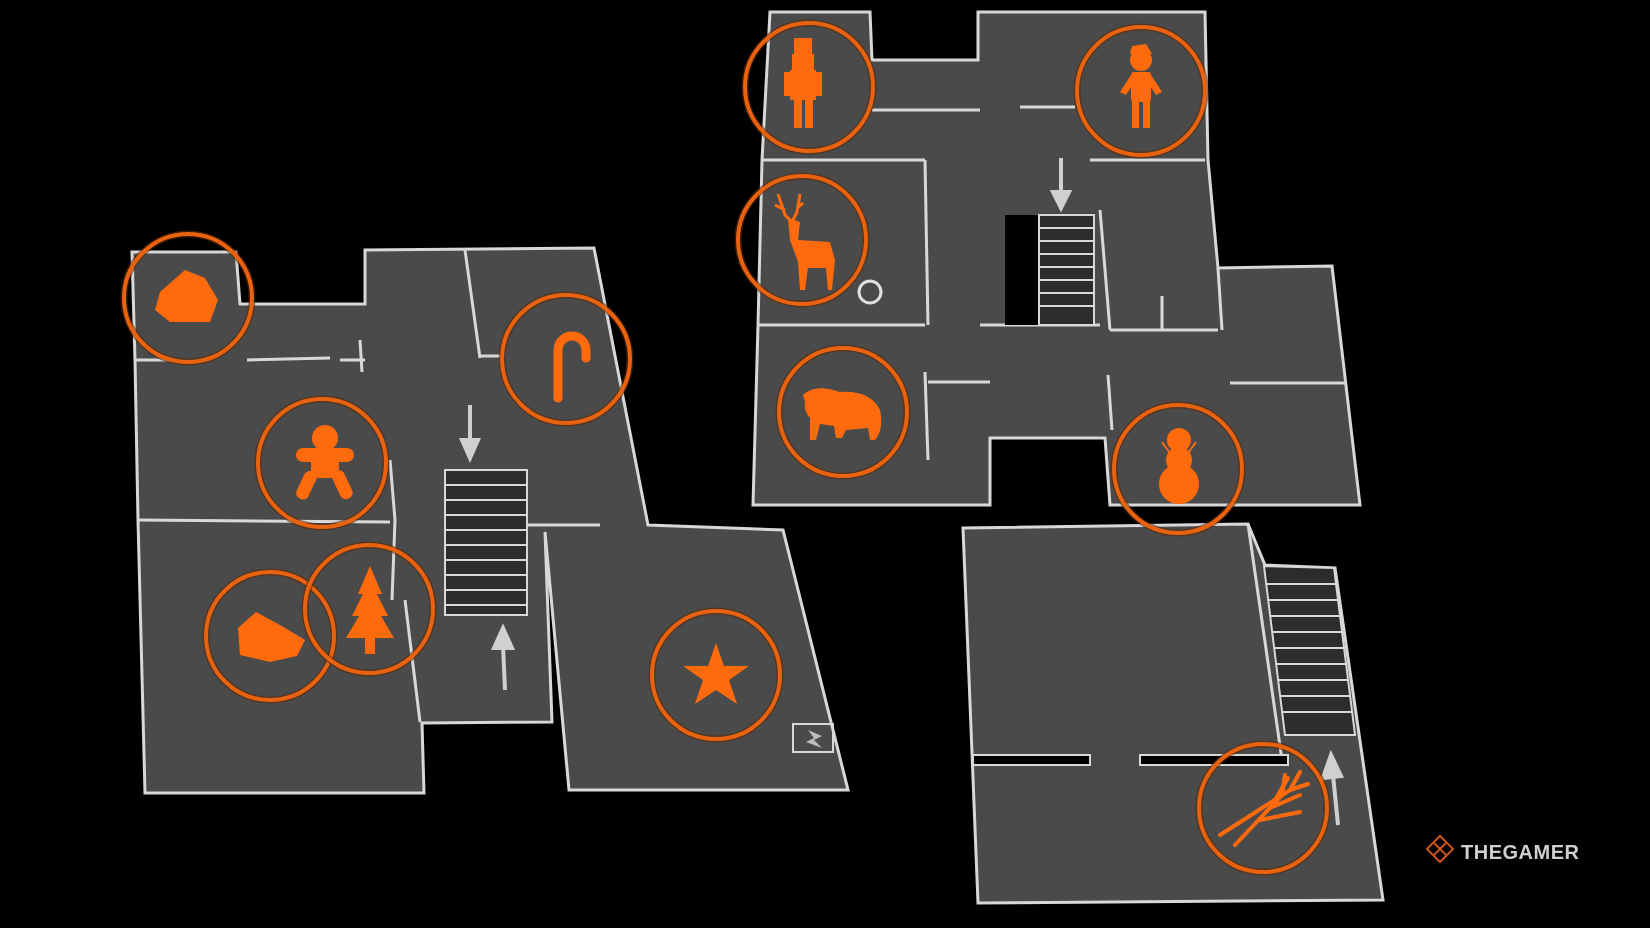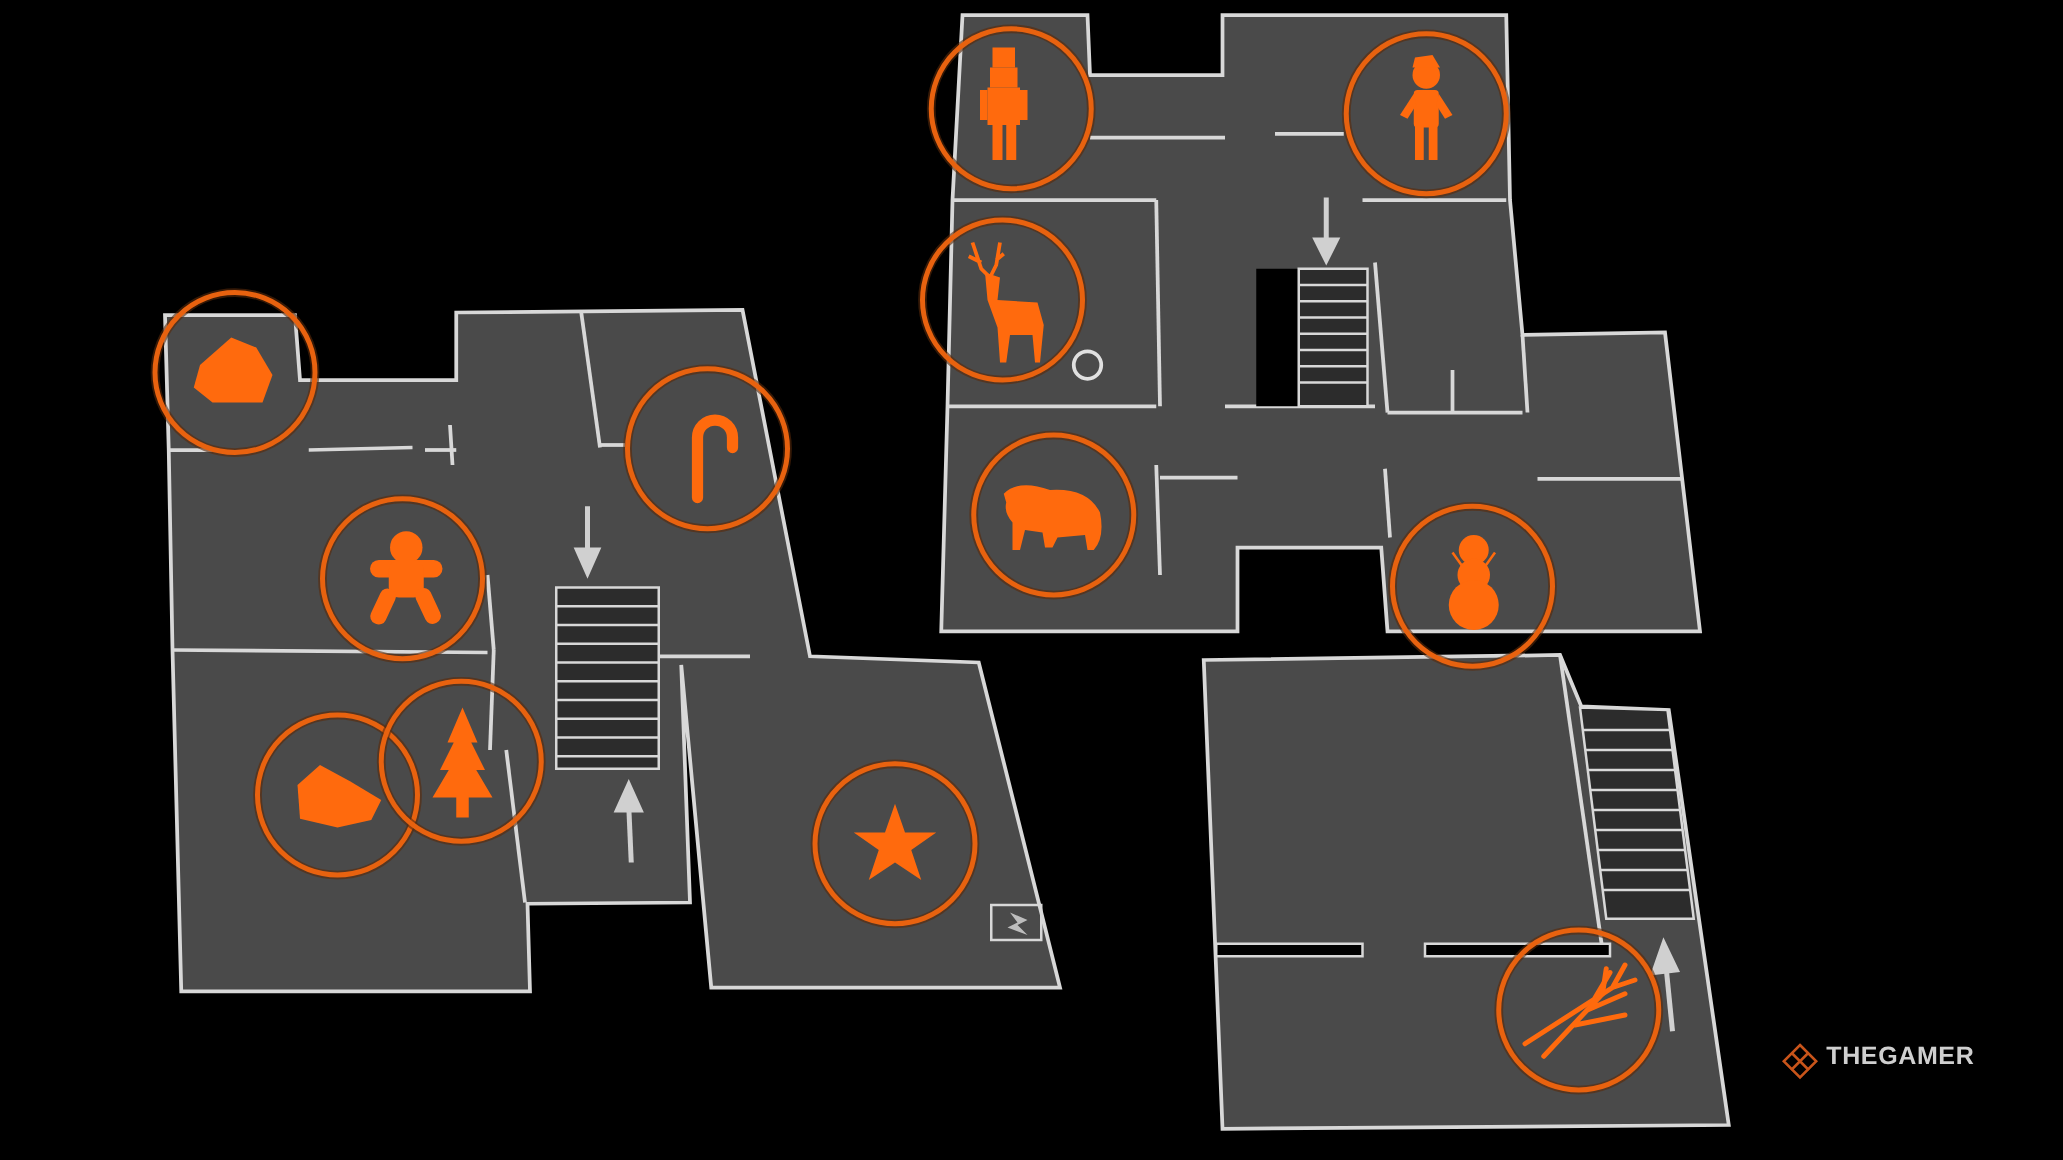--- a/index.html
+++ b/index.html
@@ -5,21 +5,21 @@
   html,body{margin:0;padding:0;background:#000;}
   body{width:1650px;height:928px;overflow:hidden;position:relative;font-family:"Liberation Sans",sans-serif;}
   svg.map{position:absolute;left:0;top:0;}
   .floor{fill:#4a4a4a;stroke:#d8d8d8;stroke-width:3;}
   .wall{fill:none;stroke:#d8d8d8;stroke-width:3;}
   .ring{fill:none;stroke:#e8620f;stroke-width:4;}
   .ringshadow{fill:none;stroke:#5a2a0a;stroke-width:7;opacity:.6;}
   .ico{fill:#ff6a0d;}
   .stairs line{stroke:#d8d8d8;stroke-width:2;}
   .arrow{fill:#d0d0d0;stroke:#d0d0d0;stroke-width:4;}
-  .logo{position:absolute;left:1425px;top:834px;display:flex;align-items:flex-start;gap:6px;}
+  .logo{position:absolute;left:1425px;top:834px;display:flex;align-items:flex-end;gap:6px;}
   .logo-text{color:#cfcfcf;font-weight:bold;font-size:20px;letter-spacing:0.5px;}
 </style>
 </head>
 <body>
 
 <svg class="map" width="1650" height="928" viewBox="0 0 1650 928">
 
   <g>
     <polygon class="floor" points="132,252 236,252 240,304 365,304 365,250 594,248 648,525 783,530 848,790 569,790 545,532 552,722 422,723 424,793 145,793 138,520 135,360"></polygon>
     <line class="wall" x1="138" y1="520" x2="390" y2="522"></line>

